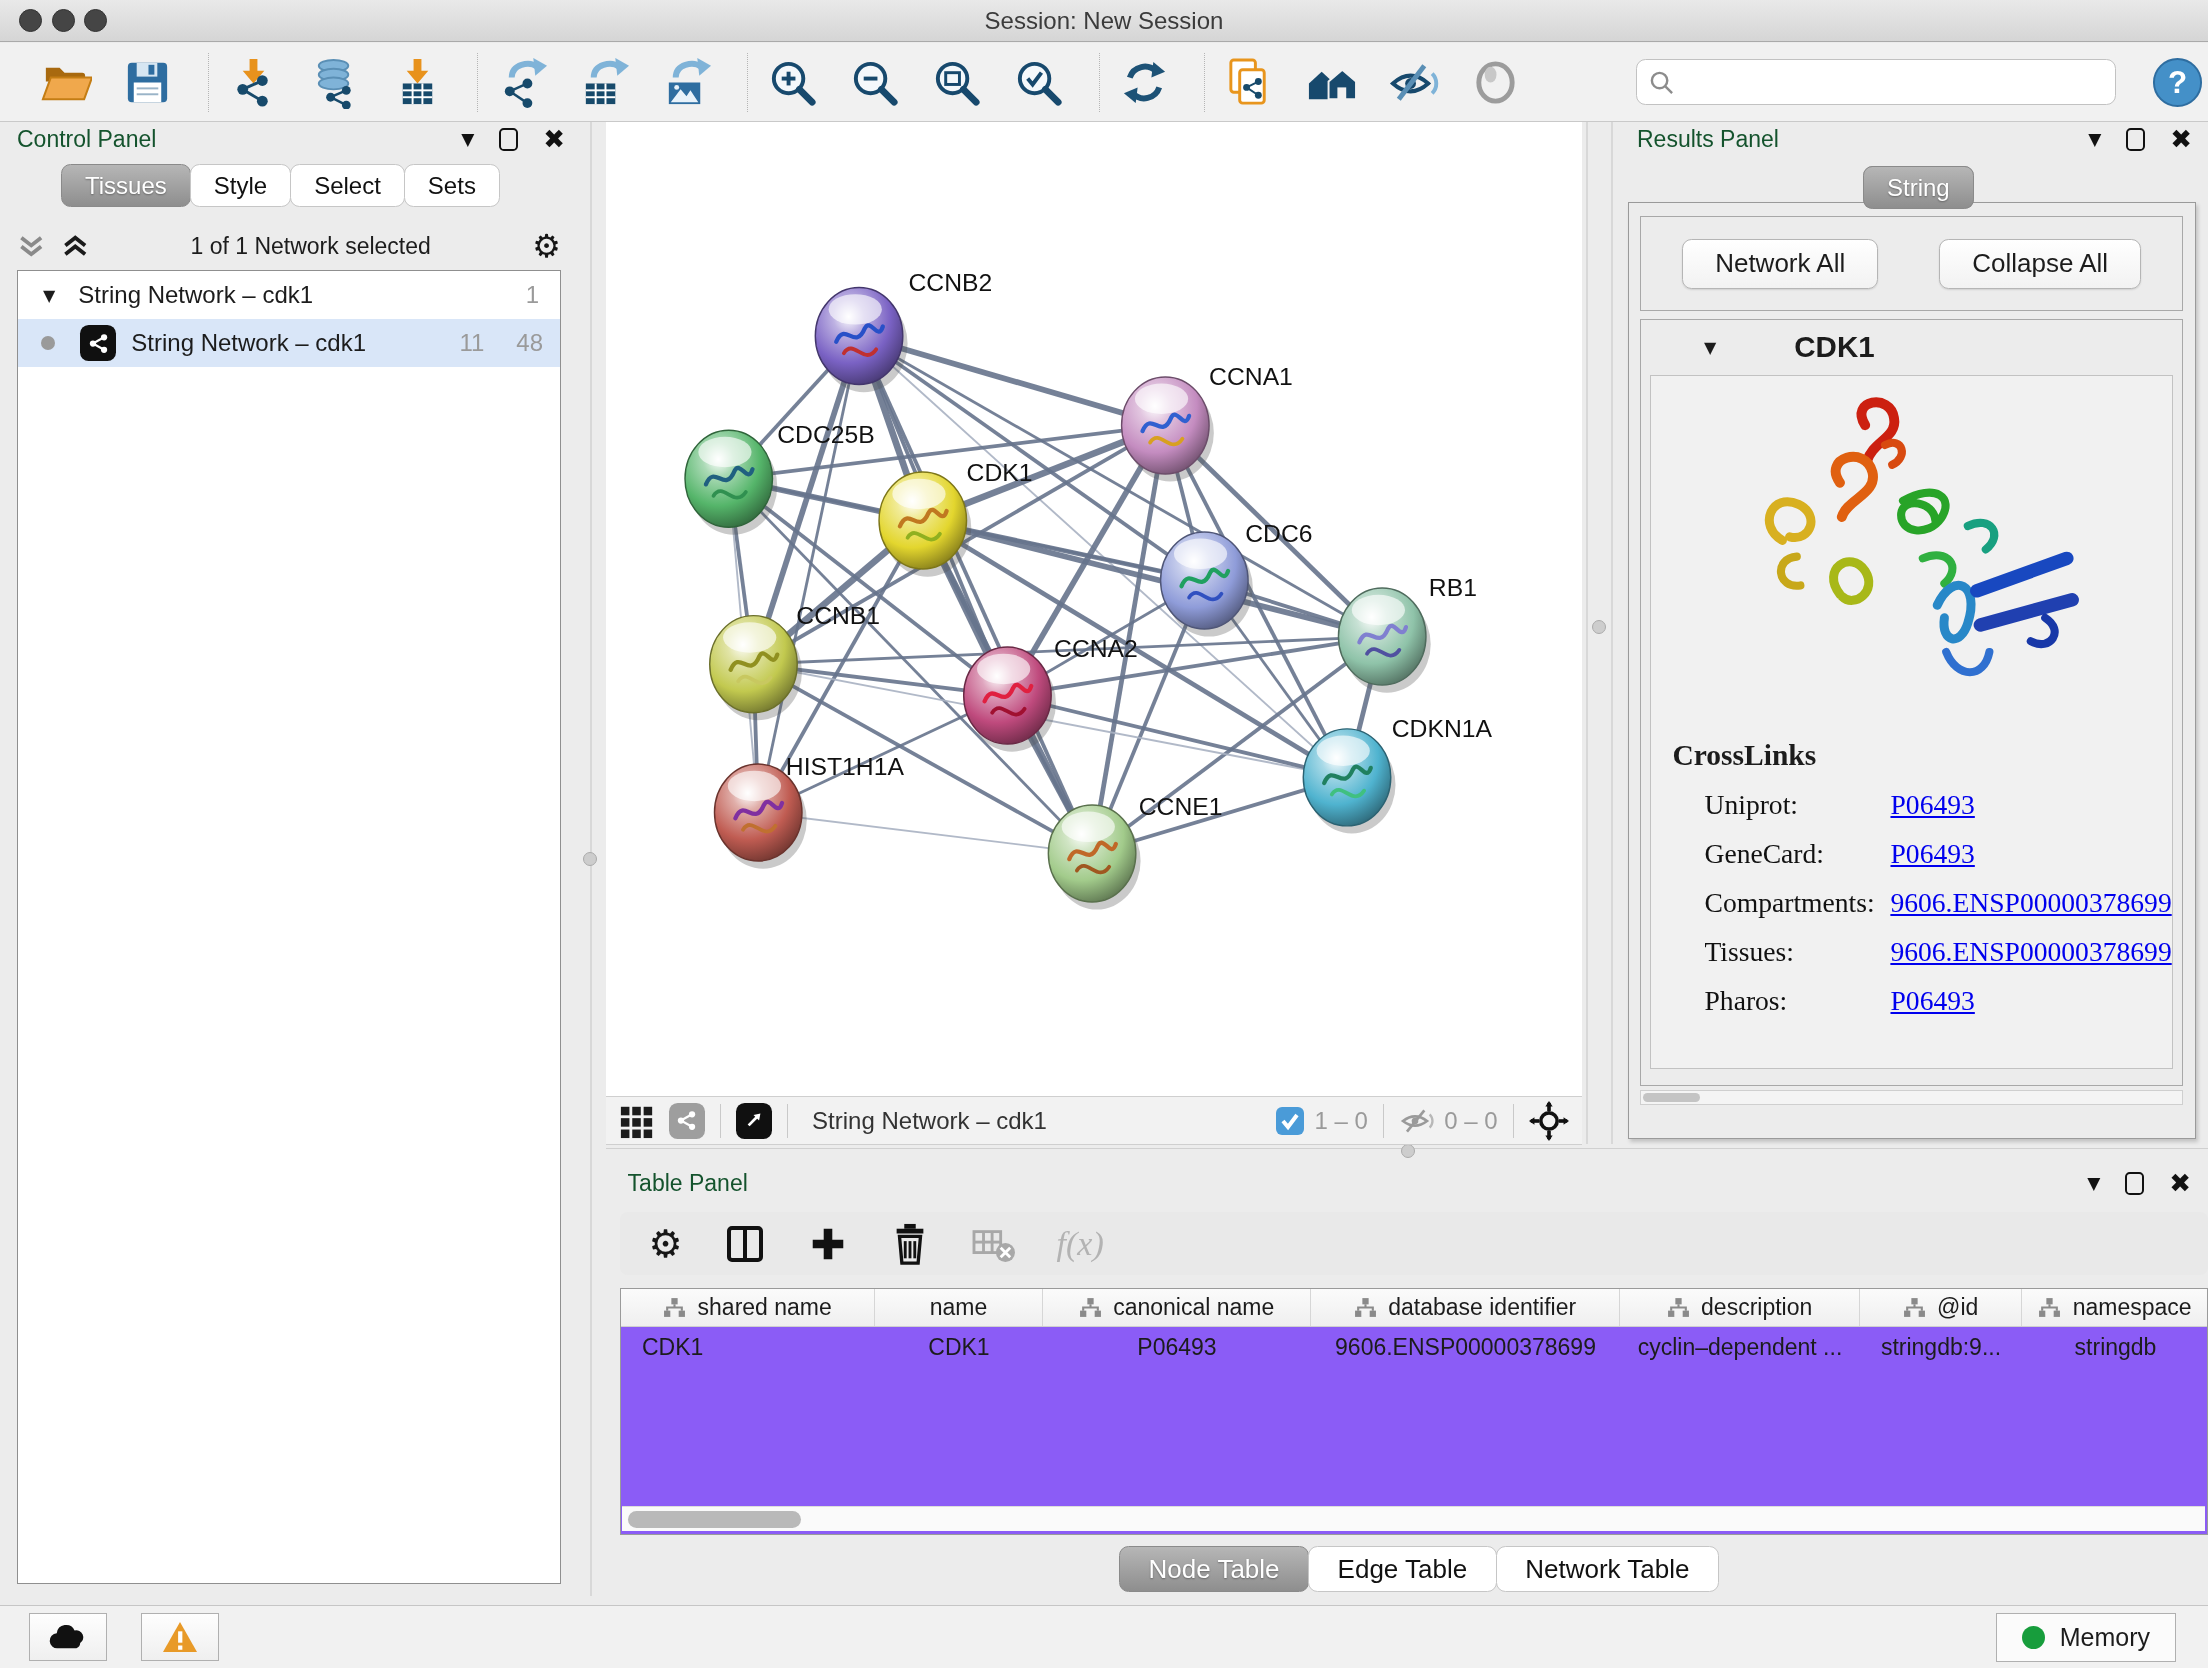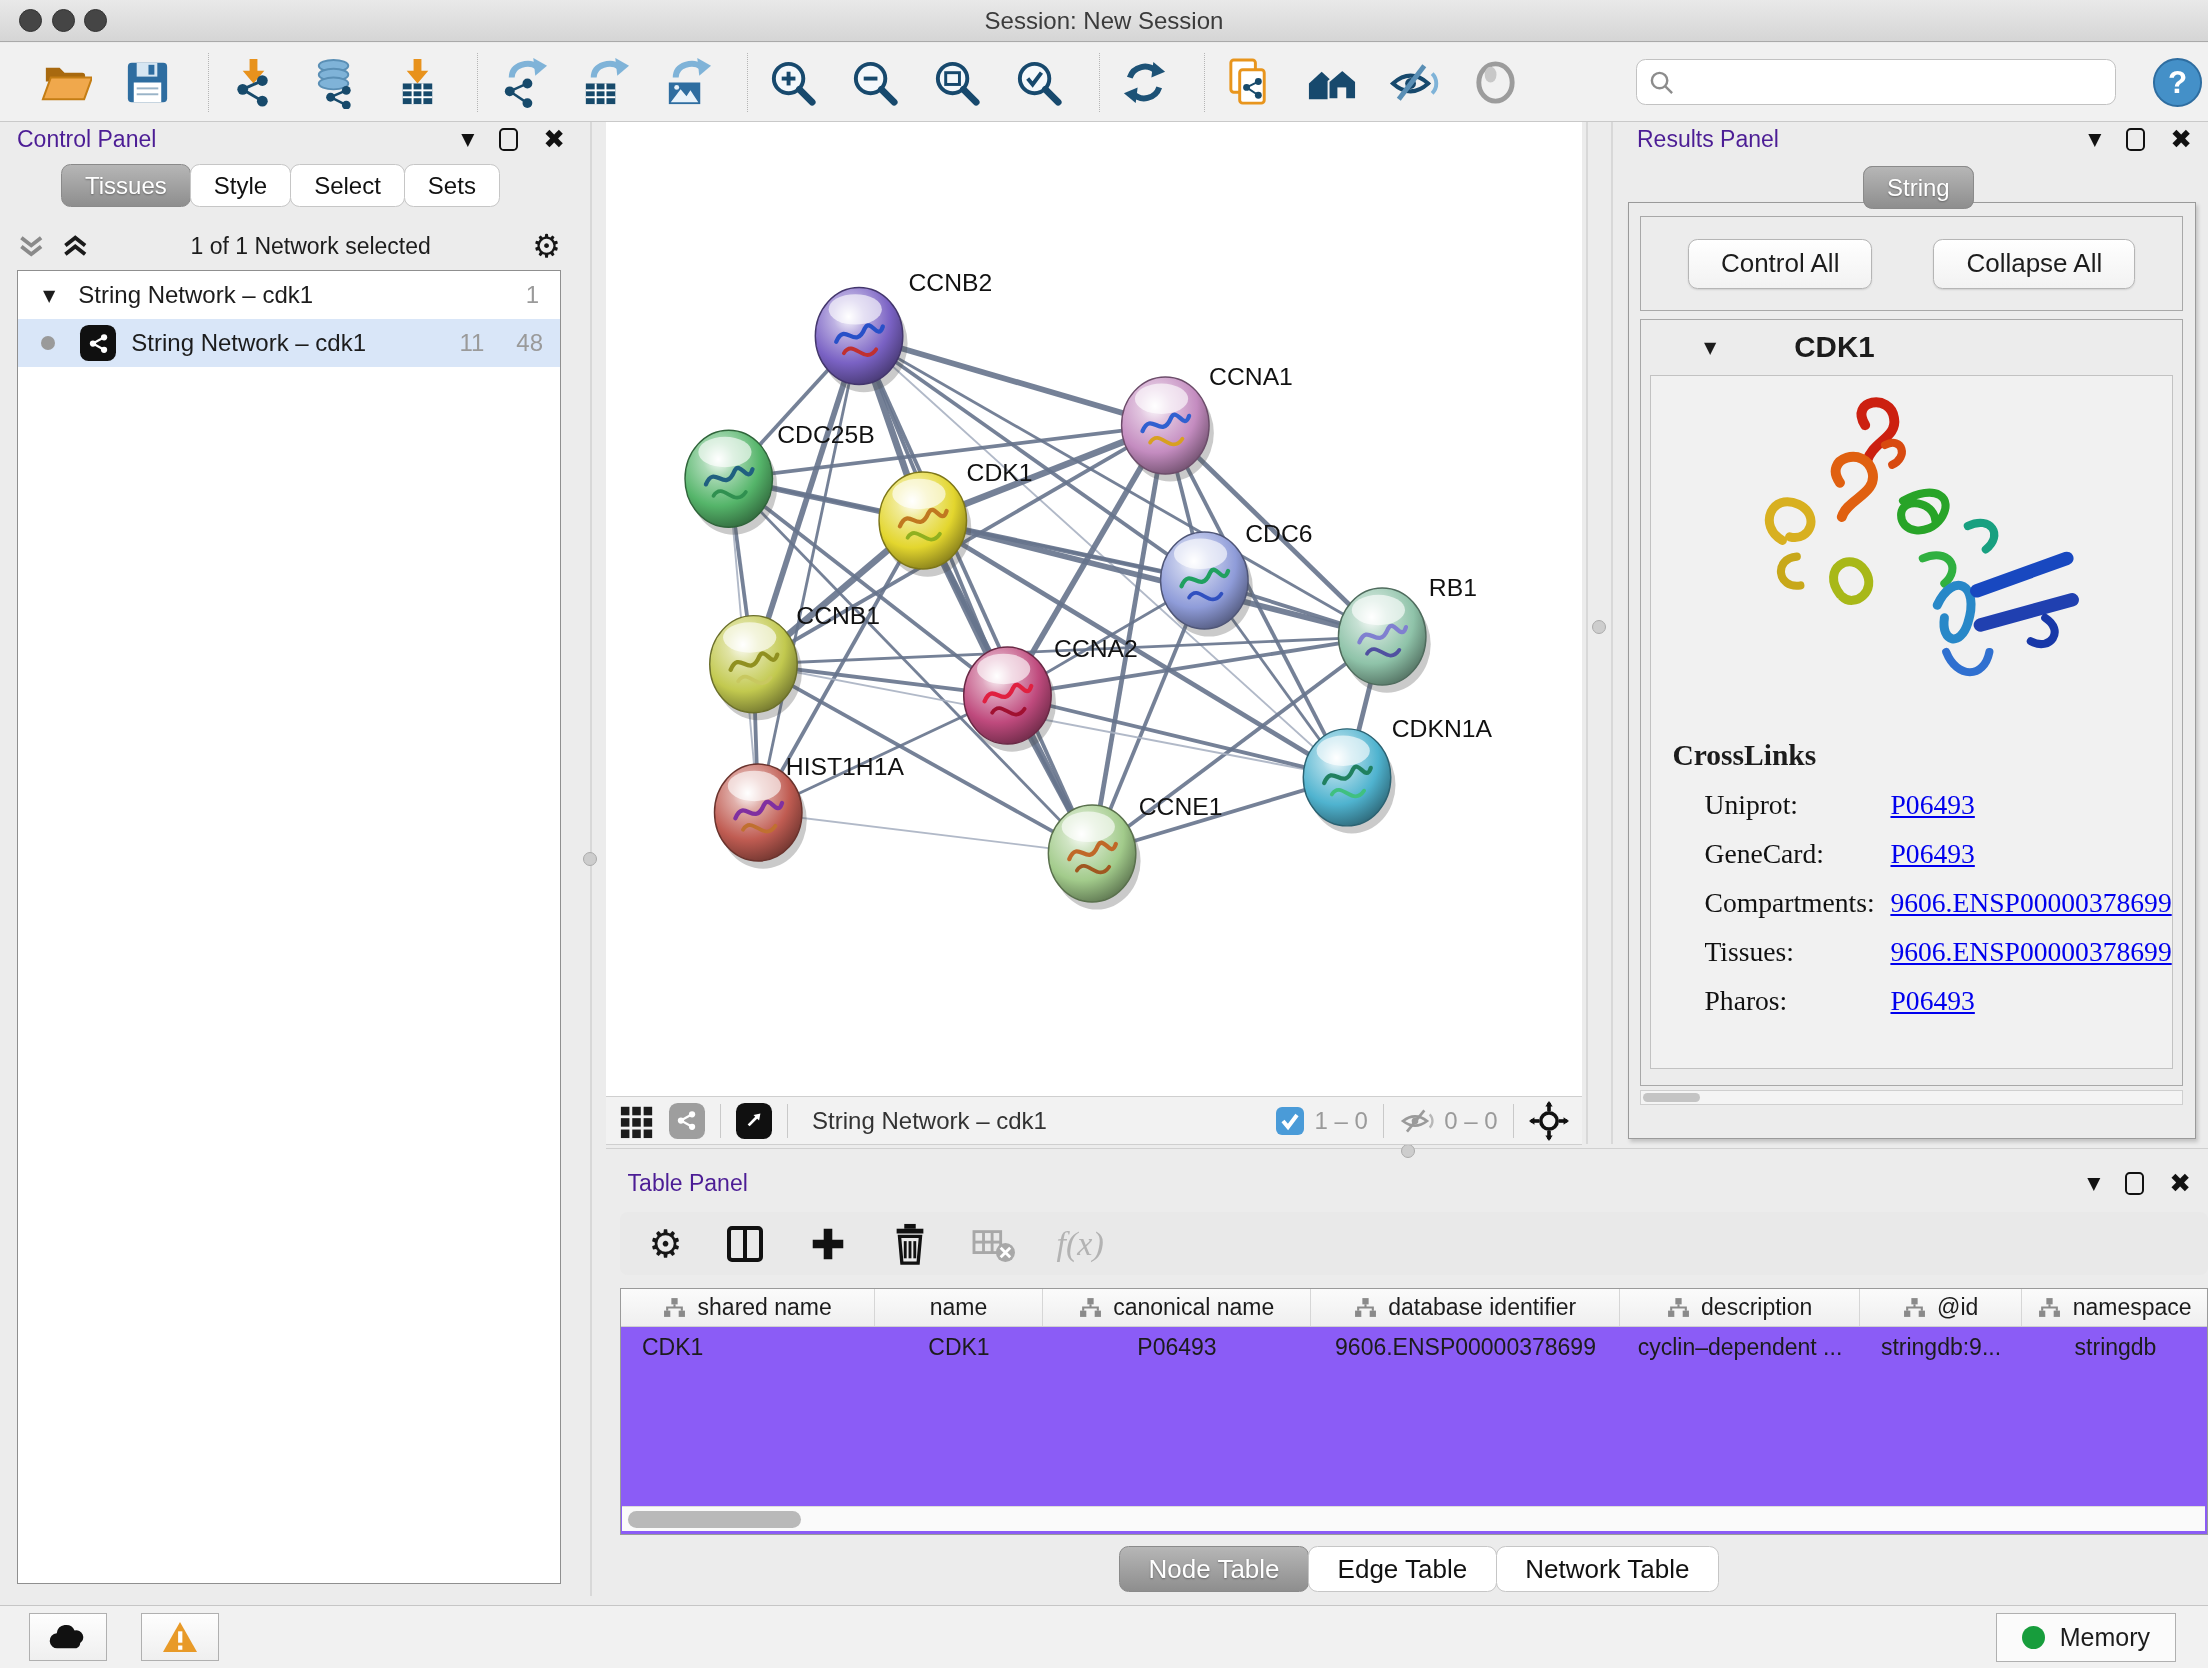--- a/index.html
+++ b/index.html
@@ -21,21 +21,21 @@
     border-bottom:1px solid #c9c9c9; display:flex; align-items:center; padding-left:38px; }
   .tb { width:55px; height:55px; margin-right:27px; display:flex; align-items:center; justify-content:center; flex:0 0 auto; }
   .tbdiv { width:0; height:59px; border-left:1.9px dotted #b5b5b5; margin:0 17px 0 5.7px; flex:0 0 auto; }
   .searchbox { width:480px; height:46px; margin-left:86px; background:#fff; border:1.9px solid #c2c2c2;
     border-radius:9.5px; display:flex; align-items:center; padding-left:11.4px; flex:0 0 auto; }
   .searchbox input { border:none; outline:none; font-size:23px; width:409px; background:transparent;
     font-family:"Liberation Sans",sans-serif; }
 
   
   .panel-head { display:flex; align-items:center; height:34px; padding:0 17px; }
-  .panel-title { font-size:23px; color:#4c1d95; }
+  .panel-title { font-size:23px; color:#14532d; }
   .panel-ctrls { margin-left:auto; display:flex; align-items:center; gap:25px; }
   .pc-caret { font-family:"DejaVu Sans",sans-serif; font-size:17px; color:#111; }
   .pc-box { width:19px; height:23px; border:2.4px solid #111; border-radius:4.8px; }
   .pc-x { font-family:"DejaVu Sans",sans-serif; font-size:26px; font-weight:bold; color:#111; line-height:23px; }
 
   
   .tab { border:1px solid #c6c6c6; background:#fff; color:#111; font-size:24px;
     padding:6.7px 23px; border-radius:9.5px; margin-right:-1px; cursor:default; }
   .tab.selected { background:linear-gradient(#b6b6b6,#8e8e8e); color:#fff; border-color:#8a8a8a;
     text-shadow:0 1px 1.9px rgba(0,0,0,.35); }
@@ -651,21 +651,21 @@
         <span class="pc-caret">▼</span>
         <span class="pc-box"></span>
         <span class="pc-x">✖</span>
       </span>
     </div>
     <div class="string-tab">
       <span class="tab selected">String</span>
     </div>
     <div class="rp-box">
       <div class="rp-sub">
-        <span class="rp-btn">Control All</span>
+        <span class="rp-btn">Network All</span>
         <span class="rp-btn">Collapse All</span>
       </div>
       <div class="rp-main">
         <div class="cdk-head">
           <span class="tri-down" style="margin:0;">▼</span>
           <span class="cdk-title">CDK1</span>
         </div>
         <div class="rp-inner">
           <div class="ribbon-wrap">
             <svg width="418" height="342" viewBox="0 0 440 380" fill="none" stroke-linecap="round">

